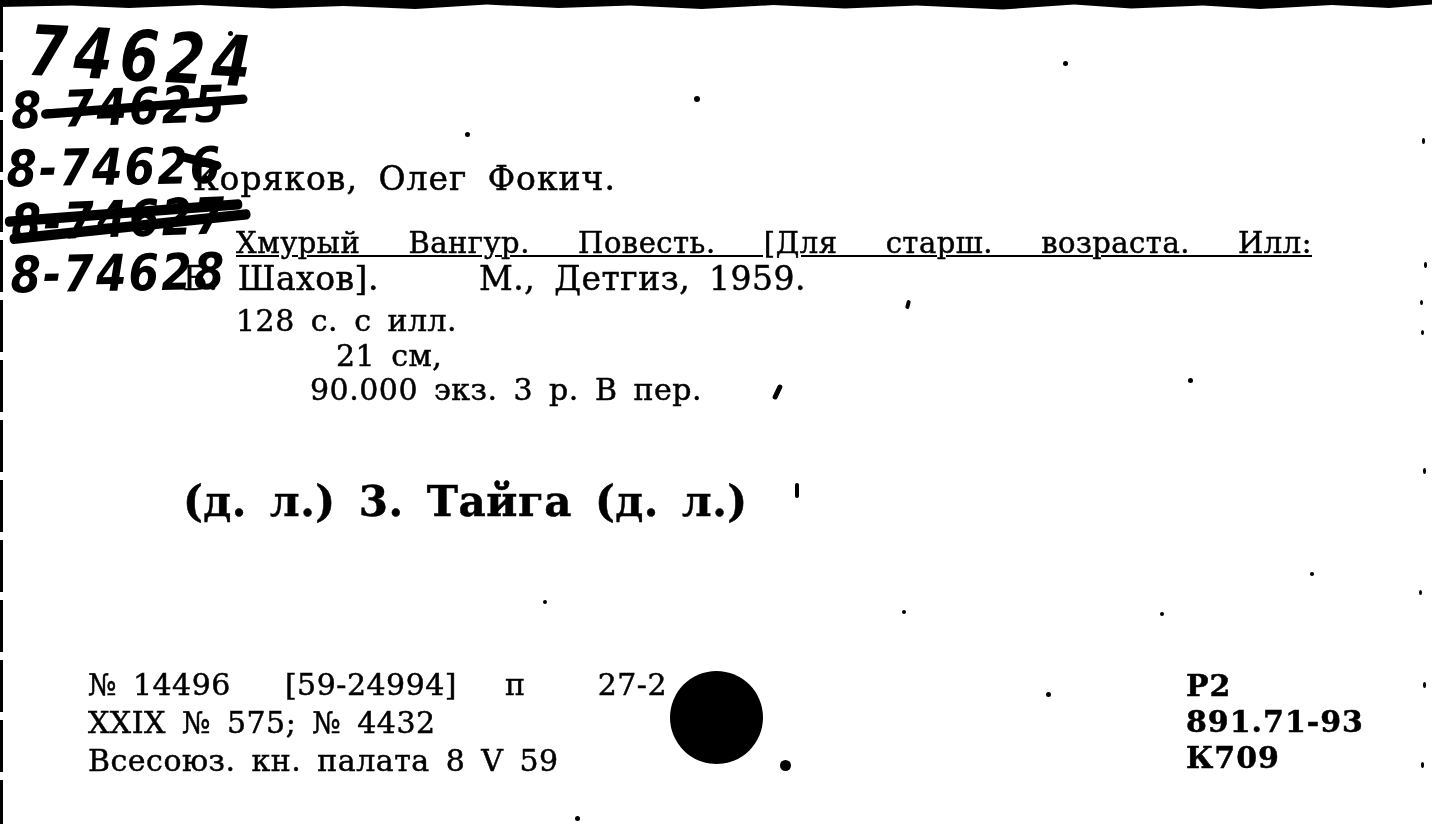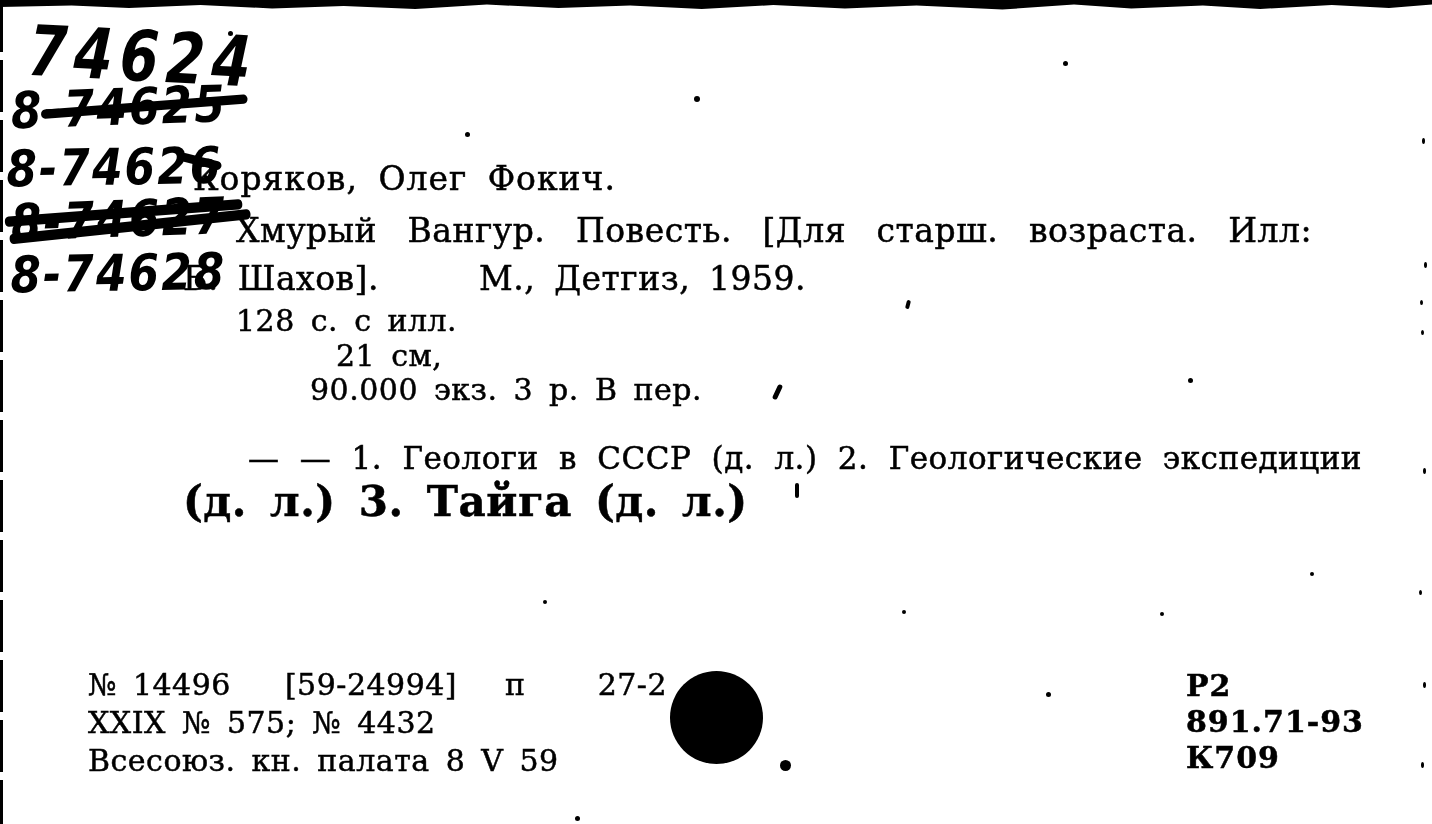--- a/index.html
+++ b/index.html
@@ -29,21 +29,21 @@
   .hw-acc3{left:10px;top:198px;transform:rotate(-2deg) scaleY(1.15);}
   .hw-acc4{left:10px;top:250px;transform:rotate(-1deg) scaleY(1.15);}
   .strike{position:absolute;background:#000;border-radius:4px;}
   .strike-a{left:14%;top:42%;width:96%;height:8px;transform:rotate(-2deg);}
   .strike-b1{left:-3%;top:28%;width:110%;height:9px;transform:rotate(-2deg);}
   .strike-b2{left:-1%;top:55%;width:112%;height:9px;transform:rotate(-3.5deg);}
   .hw-tick{left:180px;top:157px;width:42px;height:9px;background:#000;border-radius:5px;transform:rotate(14deg);}
   
   .printed{white-space:nowrap;line-height:1.15;-webkit-text-stroke:0.5px #000;letter-spacing:0.5px;}
   .author{left:193px;top:160px;font-size:33px;font-weight:normal;word-spacing:9px;letter-spacing:1px;}
-  .title-line{left:236px;top:212px;width:1076px;font-size:33px;text-align:justify;text-align-last:justify;white-space:normal;}
+  .title-line{left:236px;top:227px;width:1076px;font-size:29px;text-align:justify;text-align-last:justify;white-space:normal;text-decoration:underline;}
   .imprint-line{left:183px;top:260px;font-size:33px;display:flex;gap:100px;word-spacing:8px;}
   .collation-line{left:236px;top:304px;font-size:30px;display:flex;word-spacing:6px;flex-direction:column;}
   .coll-2{margin-left:100px;}
   .coll-3{margin-left:74px;}
   .tracings-1{left:248px;top:441px;width:1114px;font-size:31px;text-align:justify;text-align-last:justify;white-space:normal;}
   .tracings-2{left:183px;top:478px;font-size:42px;word-spacing:8px;font-weight:bold;}
   .footer-left{left:88px;top:666px;font-size:30px;line-height:38px;word-spacing:6px;}
   .fl-s2{margin-left:38px;}
   .fl-s3{margin-left:32px;}
   .fl-s4{margin-left:56px;}
@@ -91,21 +91,20 @@
     <span>Б. Шахов].</span>
     <span>М., Детгиз, 1959.</span>
   </div>
 
   <div class="abs printed collation-line">
     <span>128 с. с илл.</span>
     <span class="coll-2">21 см,</span>
     <span class="coll-3">90.000 экз. 3 р. В пер.</span>
   </div>
 
-  <div class="abs printed tracings-1">— — 1. Геологи в СССР (д. л.) 2. Геологические экспедиции</div>
   <div class="abs printed tracings-2">(д. л.) 3. Тайга (д. л.)</div>
 
   <div class="abs printed footer-left">
     <div>
       <span>№ 14496</span>
       <span class="fl-s2">[59-24994]</span>
       <span class="fl-s3">п</span>
       <span class="fl-s4">27-2</span>
     </div>
     <div>XXIX № 575; № 4432</div>

